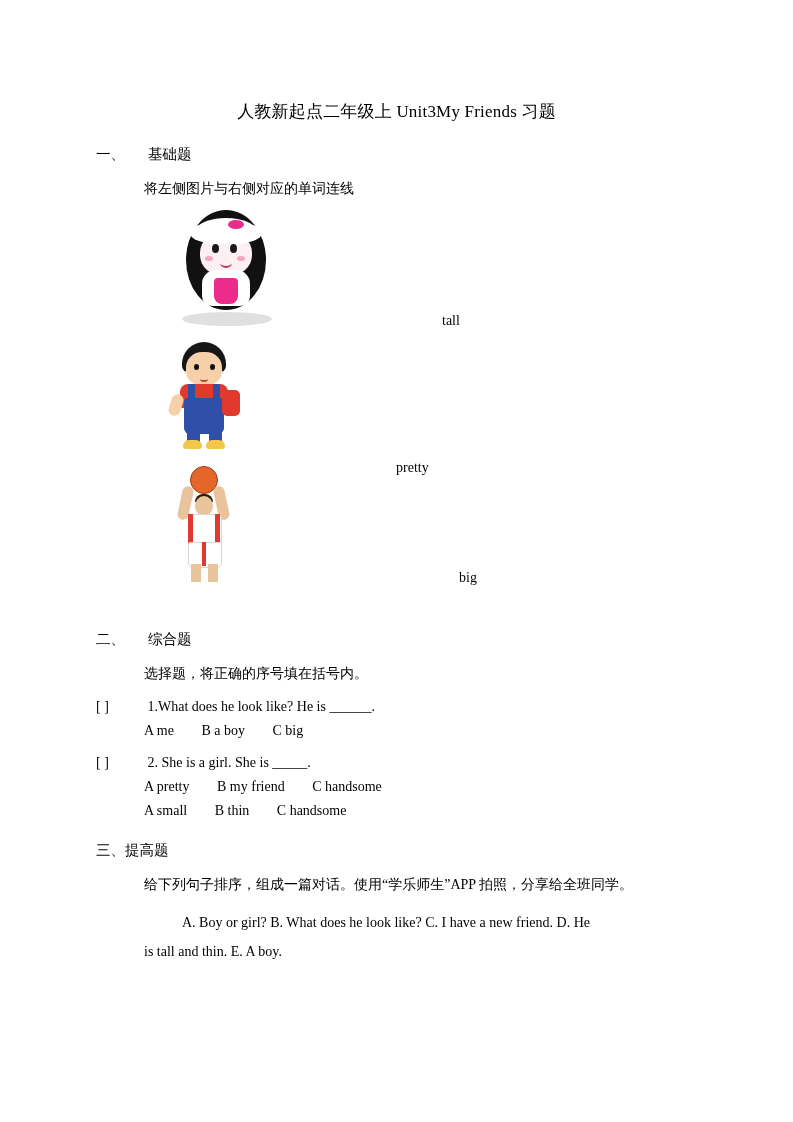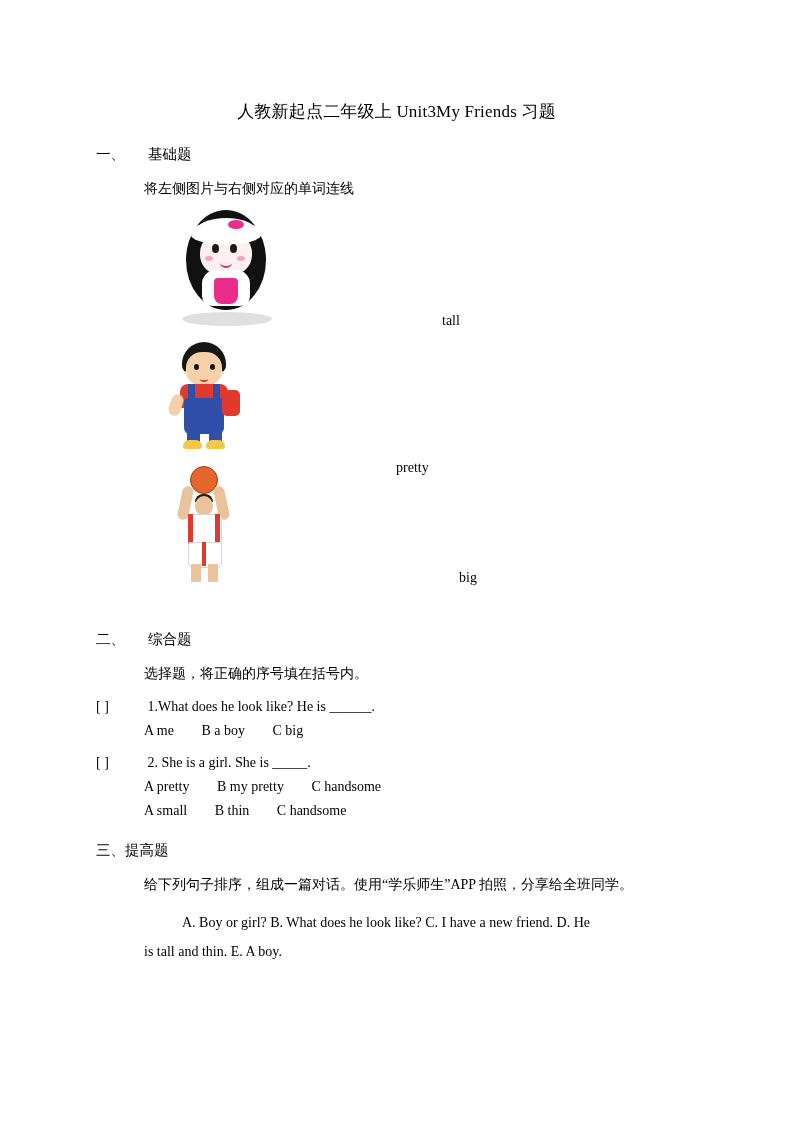--- a/index.html
+++ b/index.html
@@ -298,21 +298,21 @@
     <span>B a boy</span>
     <span>C big</span>
   </div>
 
   <div class="q-row">
     <span class="q-bracket">[        ]</span>
     <span>2. She is a girl. She is _____.</span>
   </div>
   <div class="opts">
     <span>A pretty</span>
-    <span>B my pretty</span>
+    <span>B my friend</span>
     <span>C handsome</span>
   </div>
 
   <div class="opts">
     <span>A small</span>
     <span>B thin</span>
     <span>C handsome</span>
   </div>
 
   <div class="section-head">

